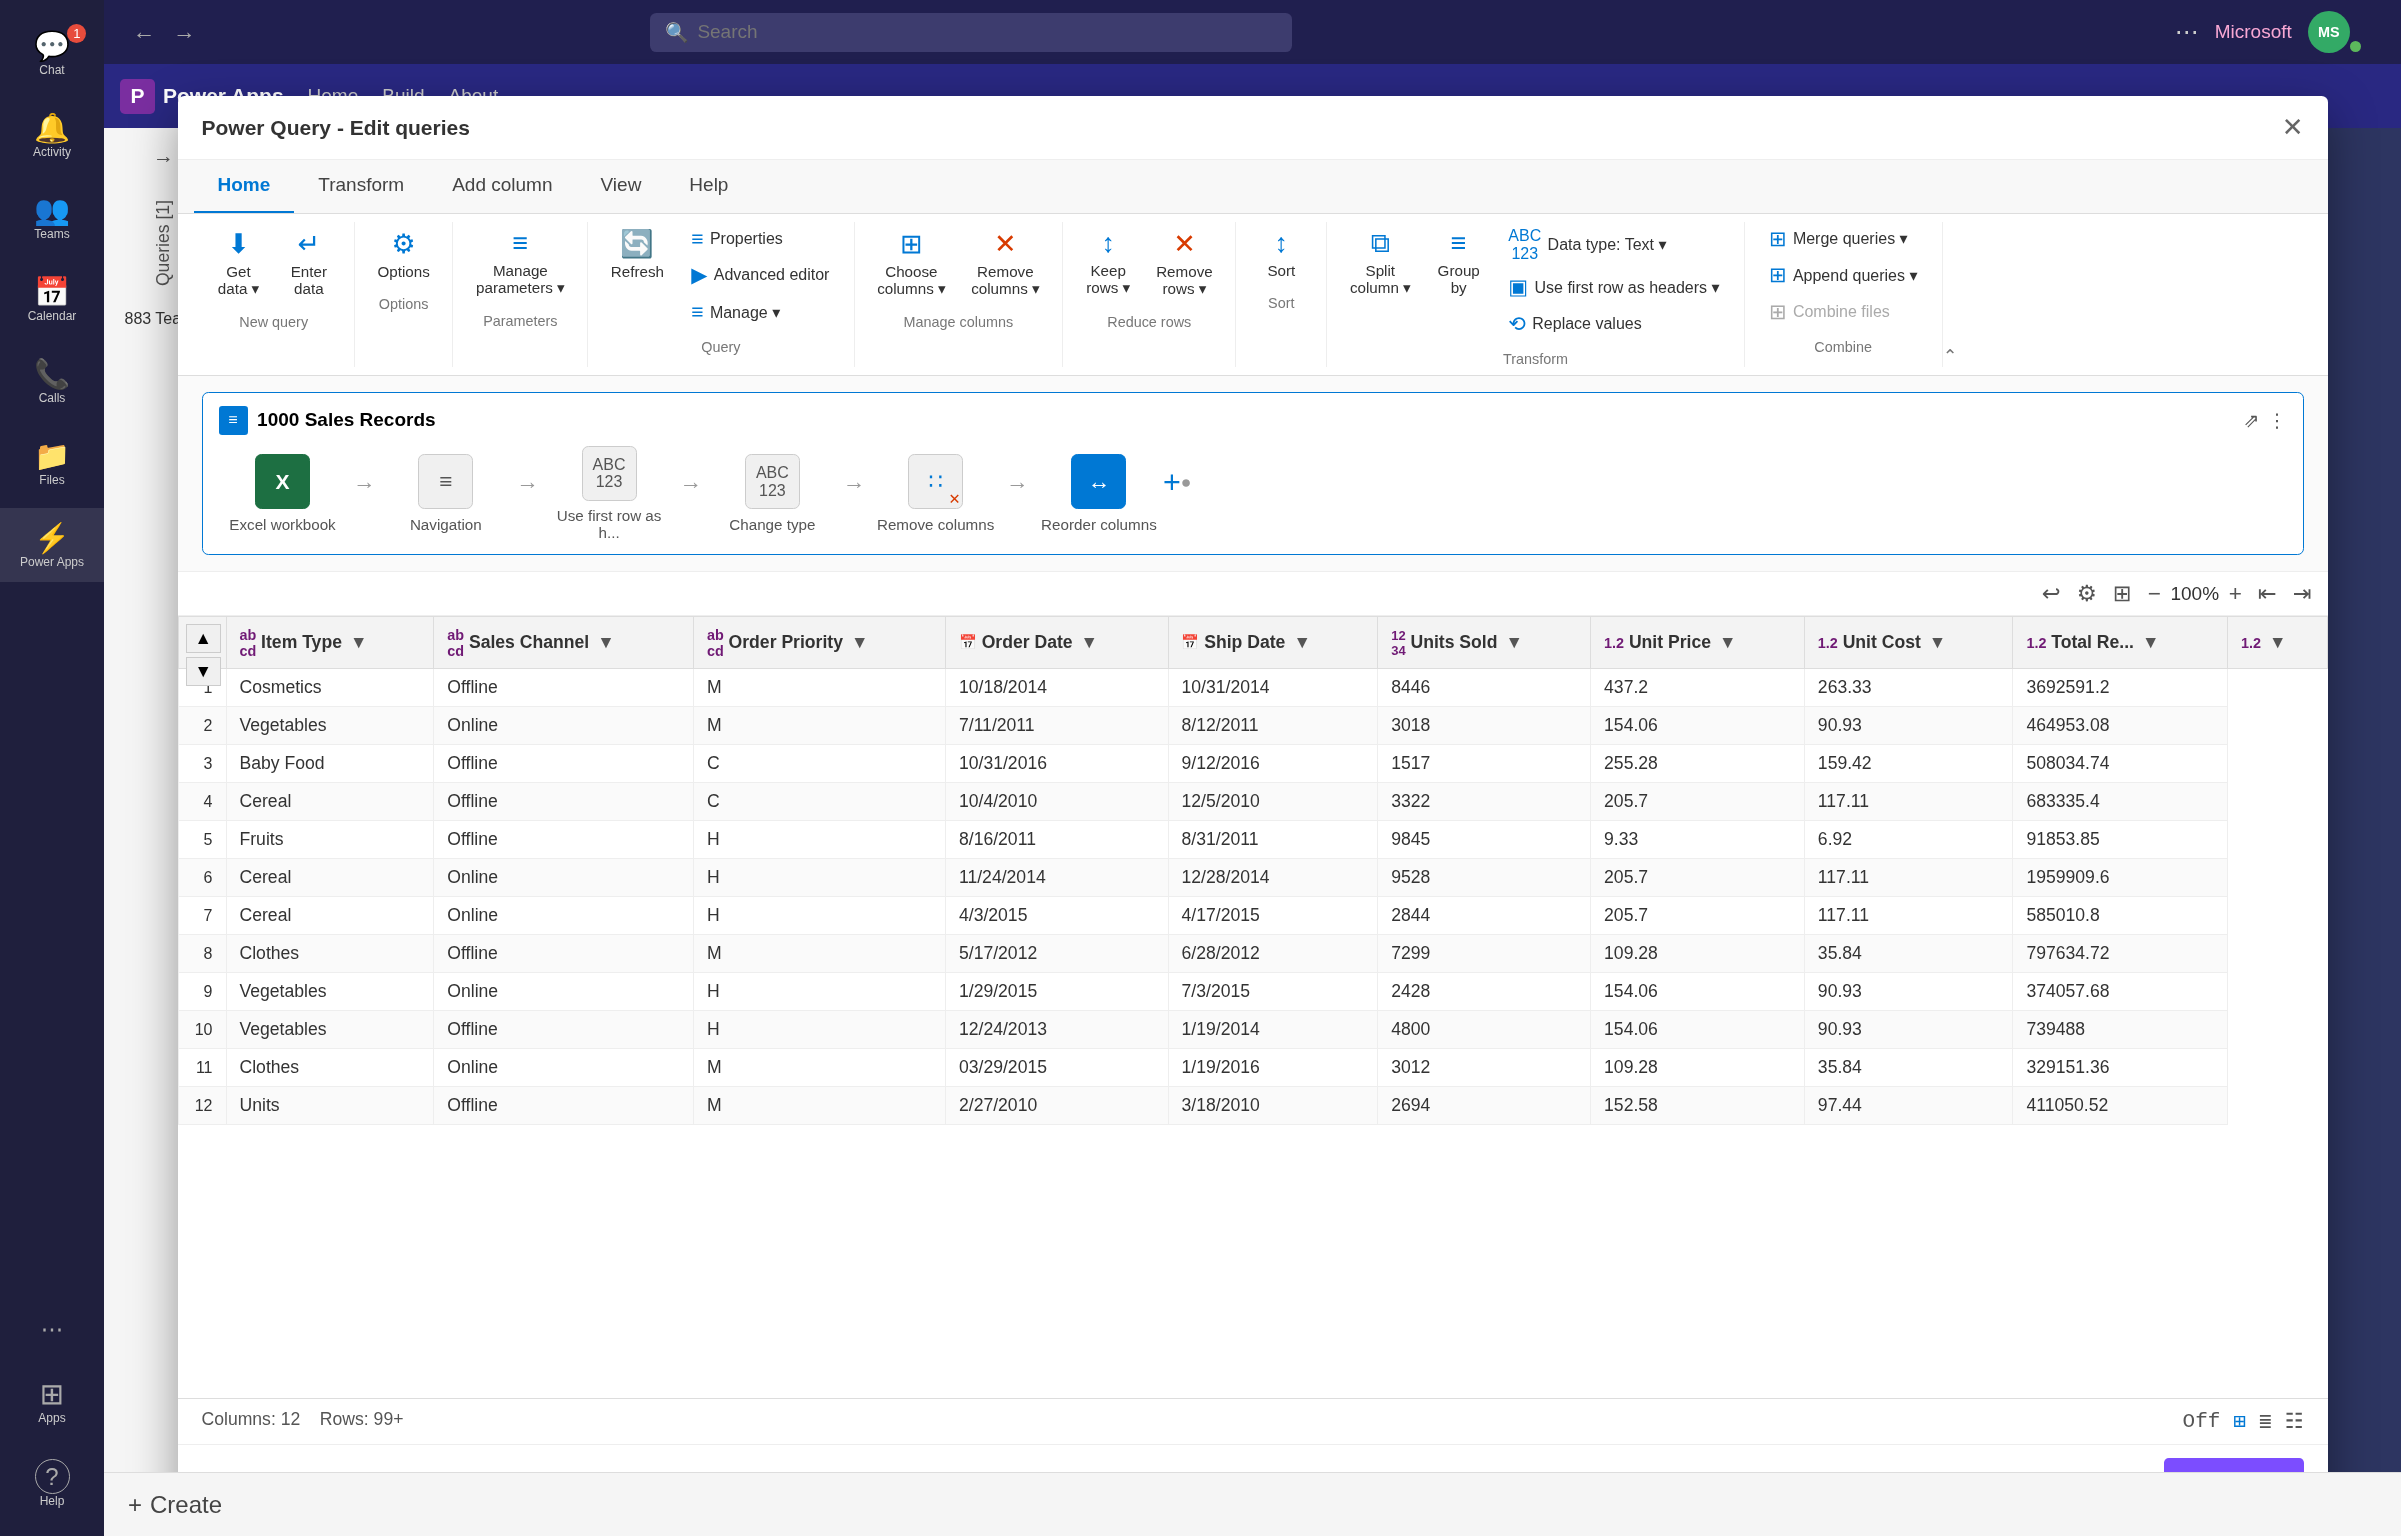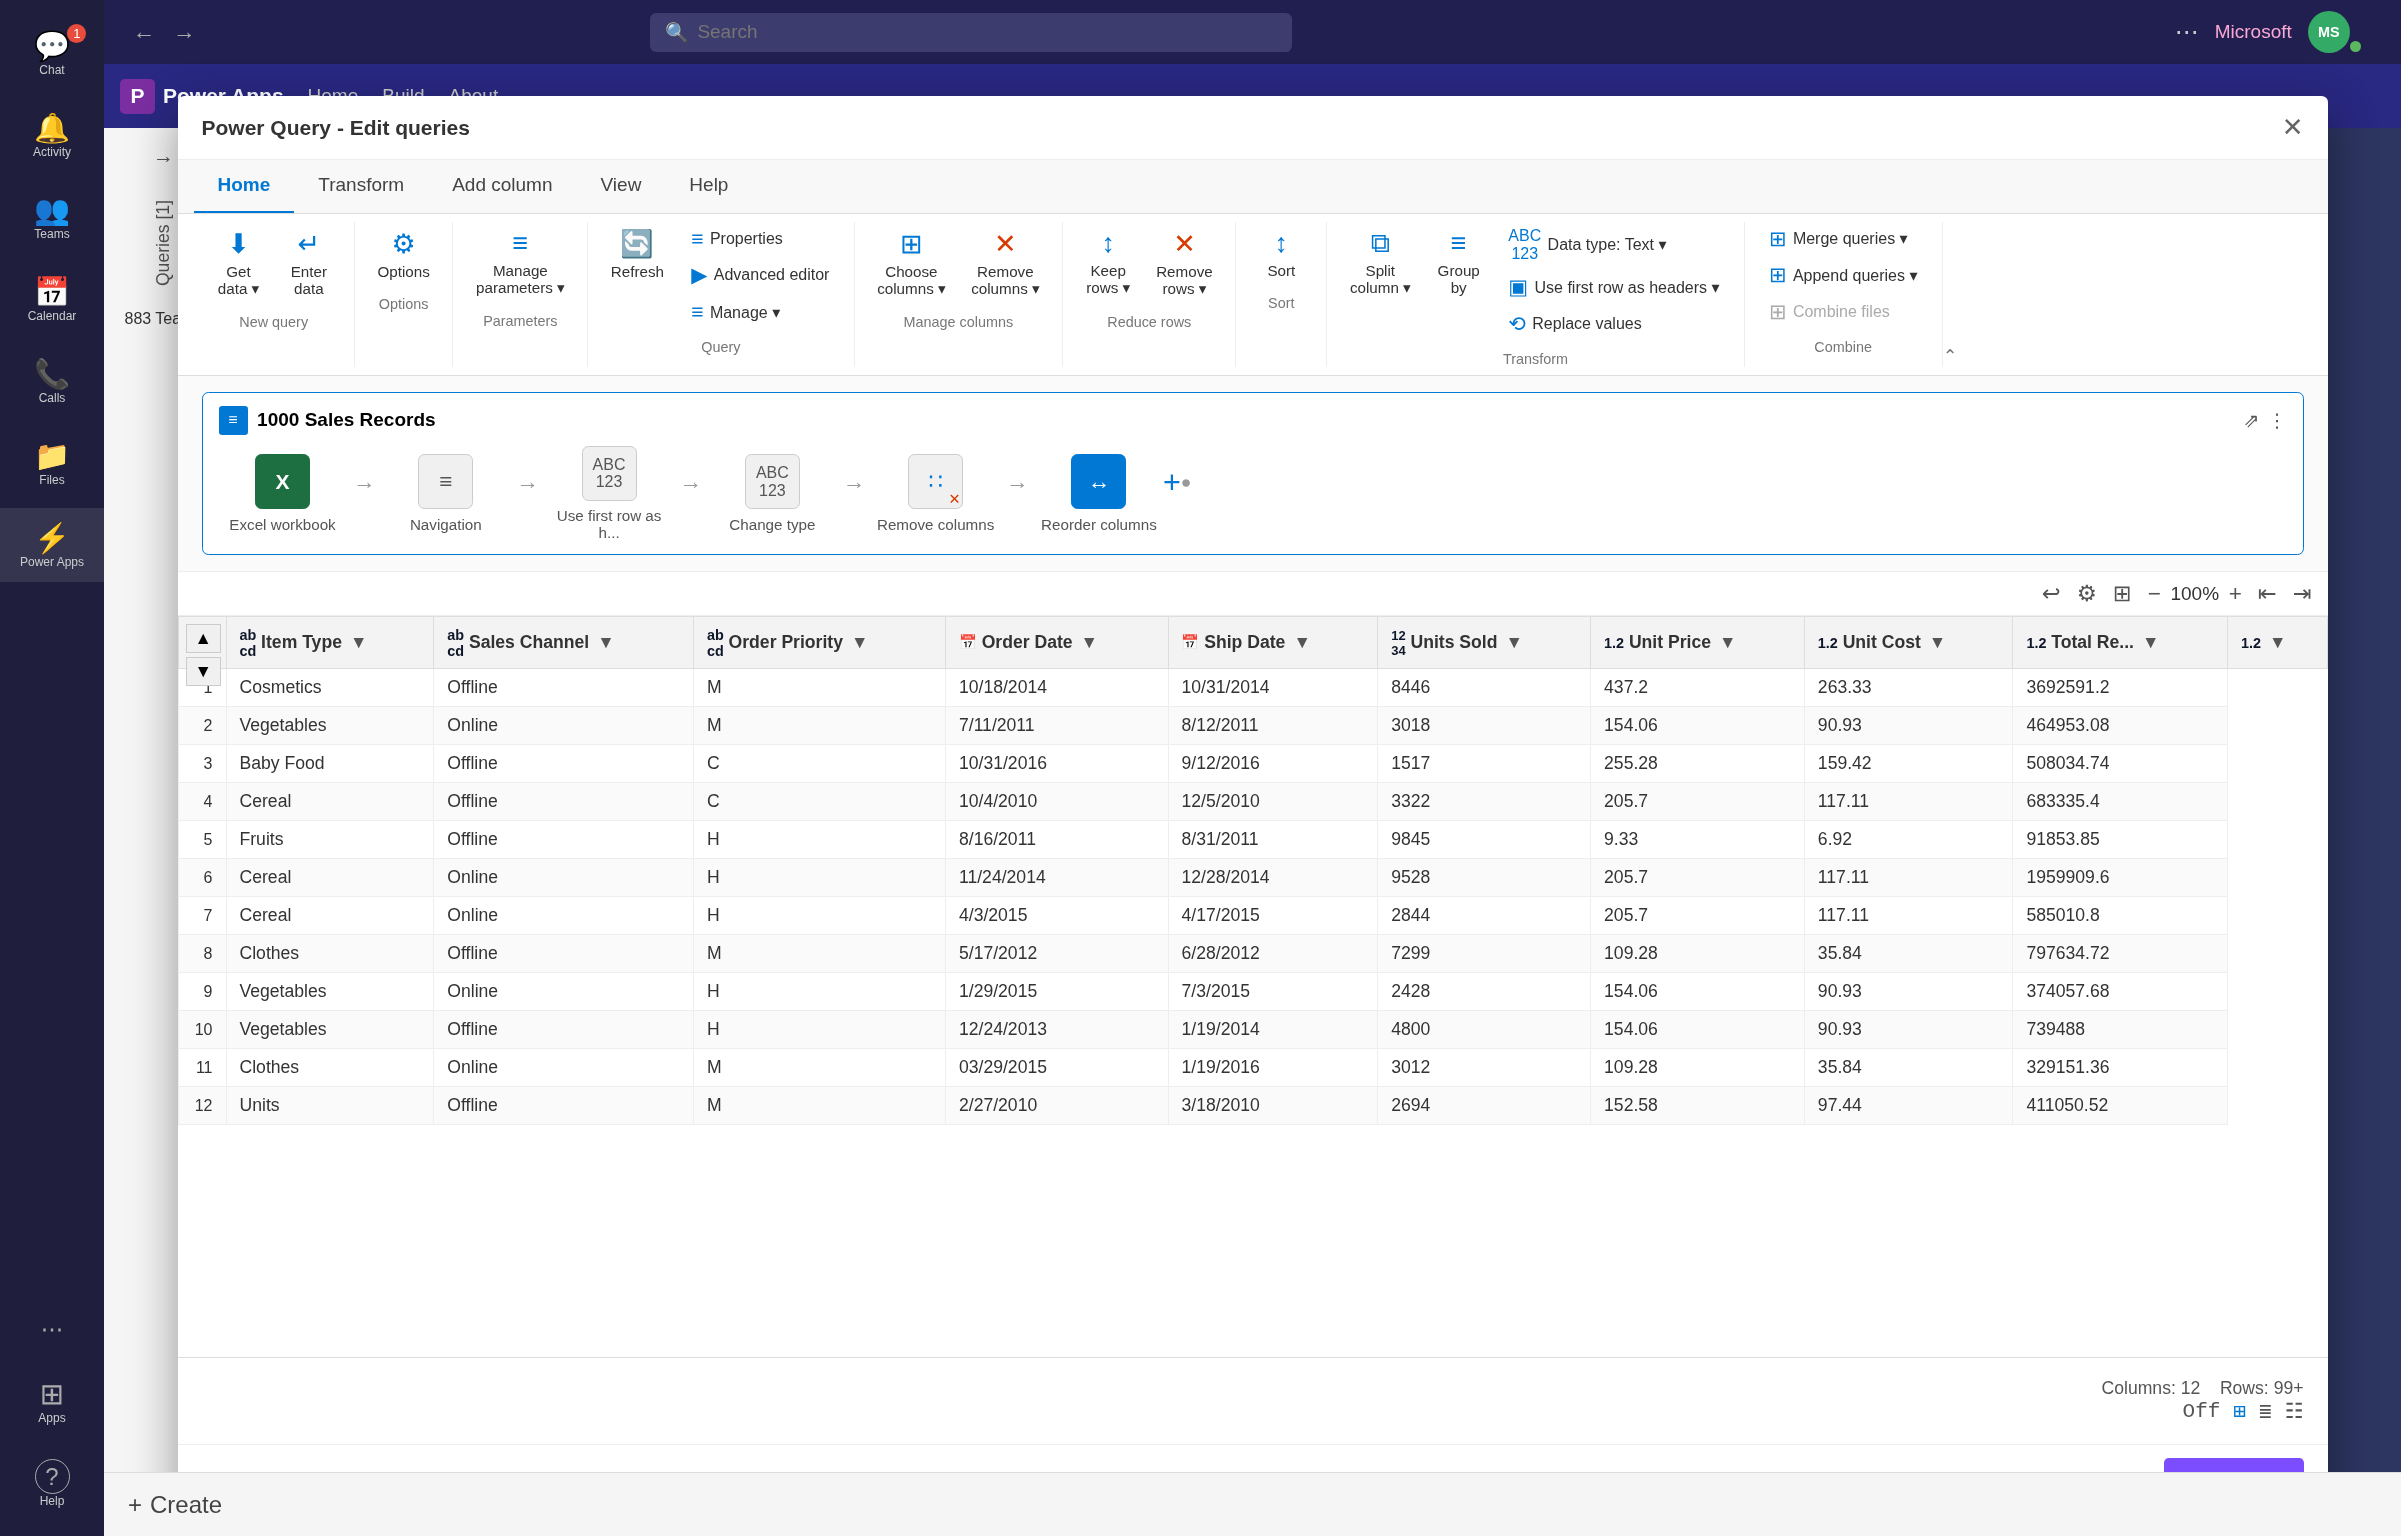--- a/index.html
+++ b/index.html
@@ -175,32 +175,32 @@
     }
     .data-table {
       width: 100%; border-collapse: collapse; font-size: 17.6px;
     }
     .data-table th {
       background: #f3f3f3; border: 0.8px solid #ddd; padding: 9.6px 13px;
       font-weight: 600; color: #333; white-space: nowrap; position: sticky; top: 0; z-index: 2;
       text-align: left;
     }
     .data-table th .col-header { display: flex; align-items: center; gap: 4.8px; }
-    .data-table th .col-type { font-size: 14.4px; color: #0f172a; }
+    .data-table th .col-type { font-size: 14.4px; color: #701a75; }
     .data-table td {
       border: 0.8px solid #eee; padding: 8px 13px; color: #333;
     }
     .data-table tr:nth-child(even) td { background: #fafafa; }
     .row-num { color: #999; font-size: 16px; text-align: right; }
     .col-chevron { background: none; border: none; cursor: pointer; font-size: 17.6px; color: #555; padding: 3.2px; }
 
     
     .status-bar {
-      display: flex; align-items: flex-end; justify-content: space-between;
-      padding: 20px 24px; border-top: 0.8px solid #ddd; background: white; font-size: 17.6px; color: #555; flex-direction: column;
+      display: flex; align-items: flex-start; justify-content: space-between;
+      padding: 10px 24px; border-top: 0.8px solid #ddd; background: white; font-size: 17.6px; color: #555;
     }
     .status-right { display: flex; gap: 13px; align-items: center; }
     .status-icon-btn { background: none; border: none; font-size: 21px; cursor: pointer; color: #555; font-family: Liberation Mono, monospace; }
     .status-icon-btn.active { color: #0078d4; }
 
     
     .modal-footer {
       display: flex; justify-content: flex-end; padding: 13px 24px;
       border-top: 0.8px solid #eee; background: white;
     }

